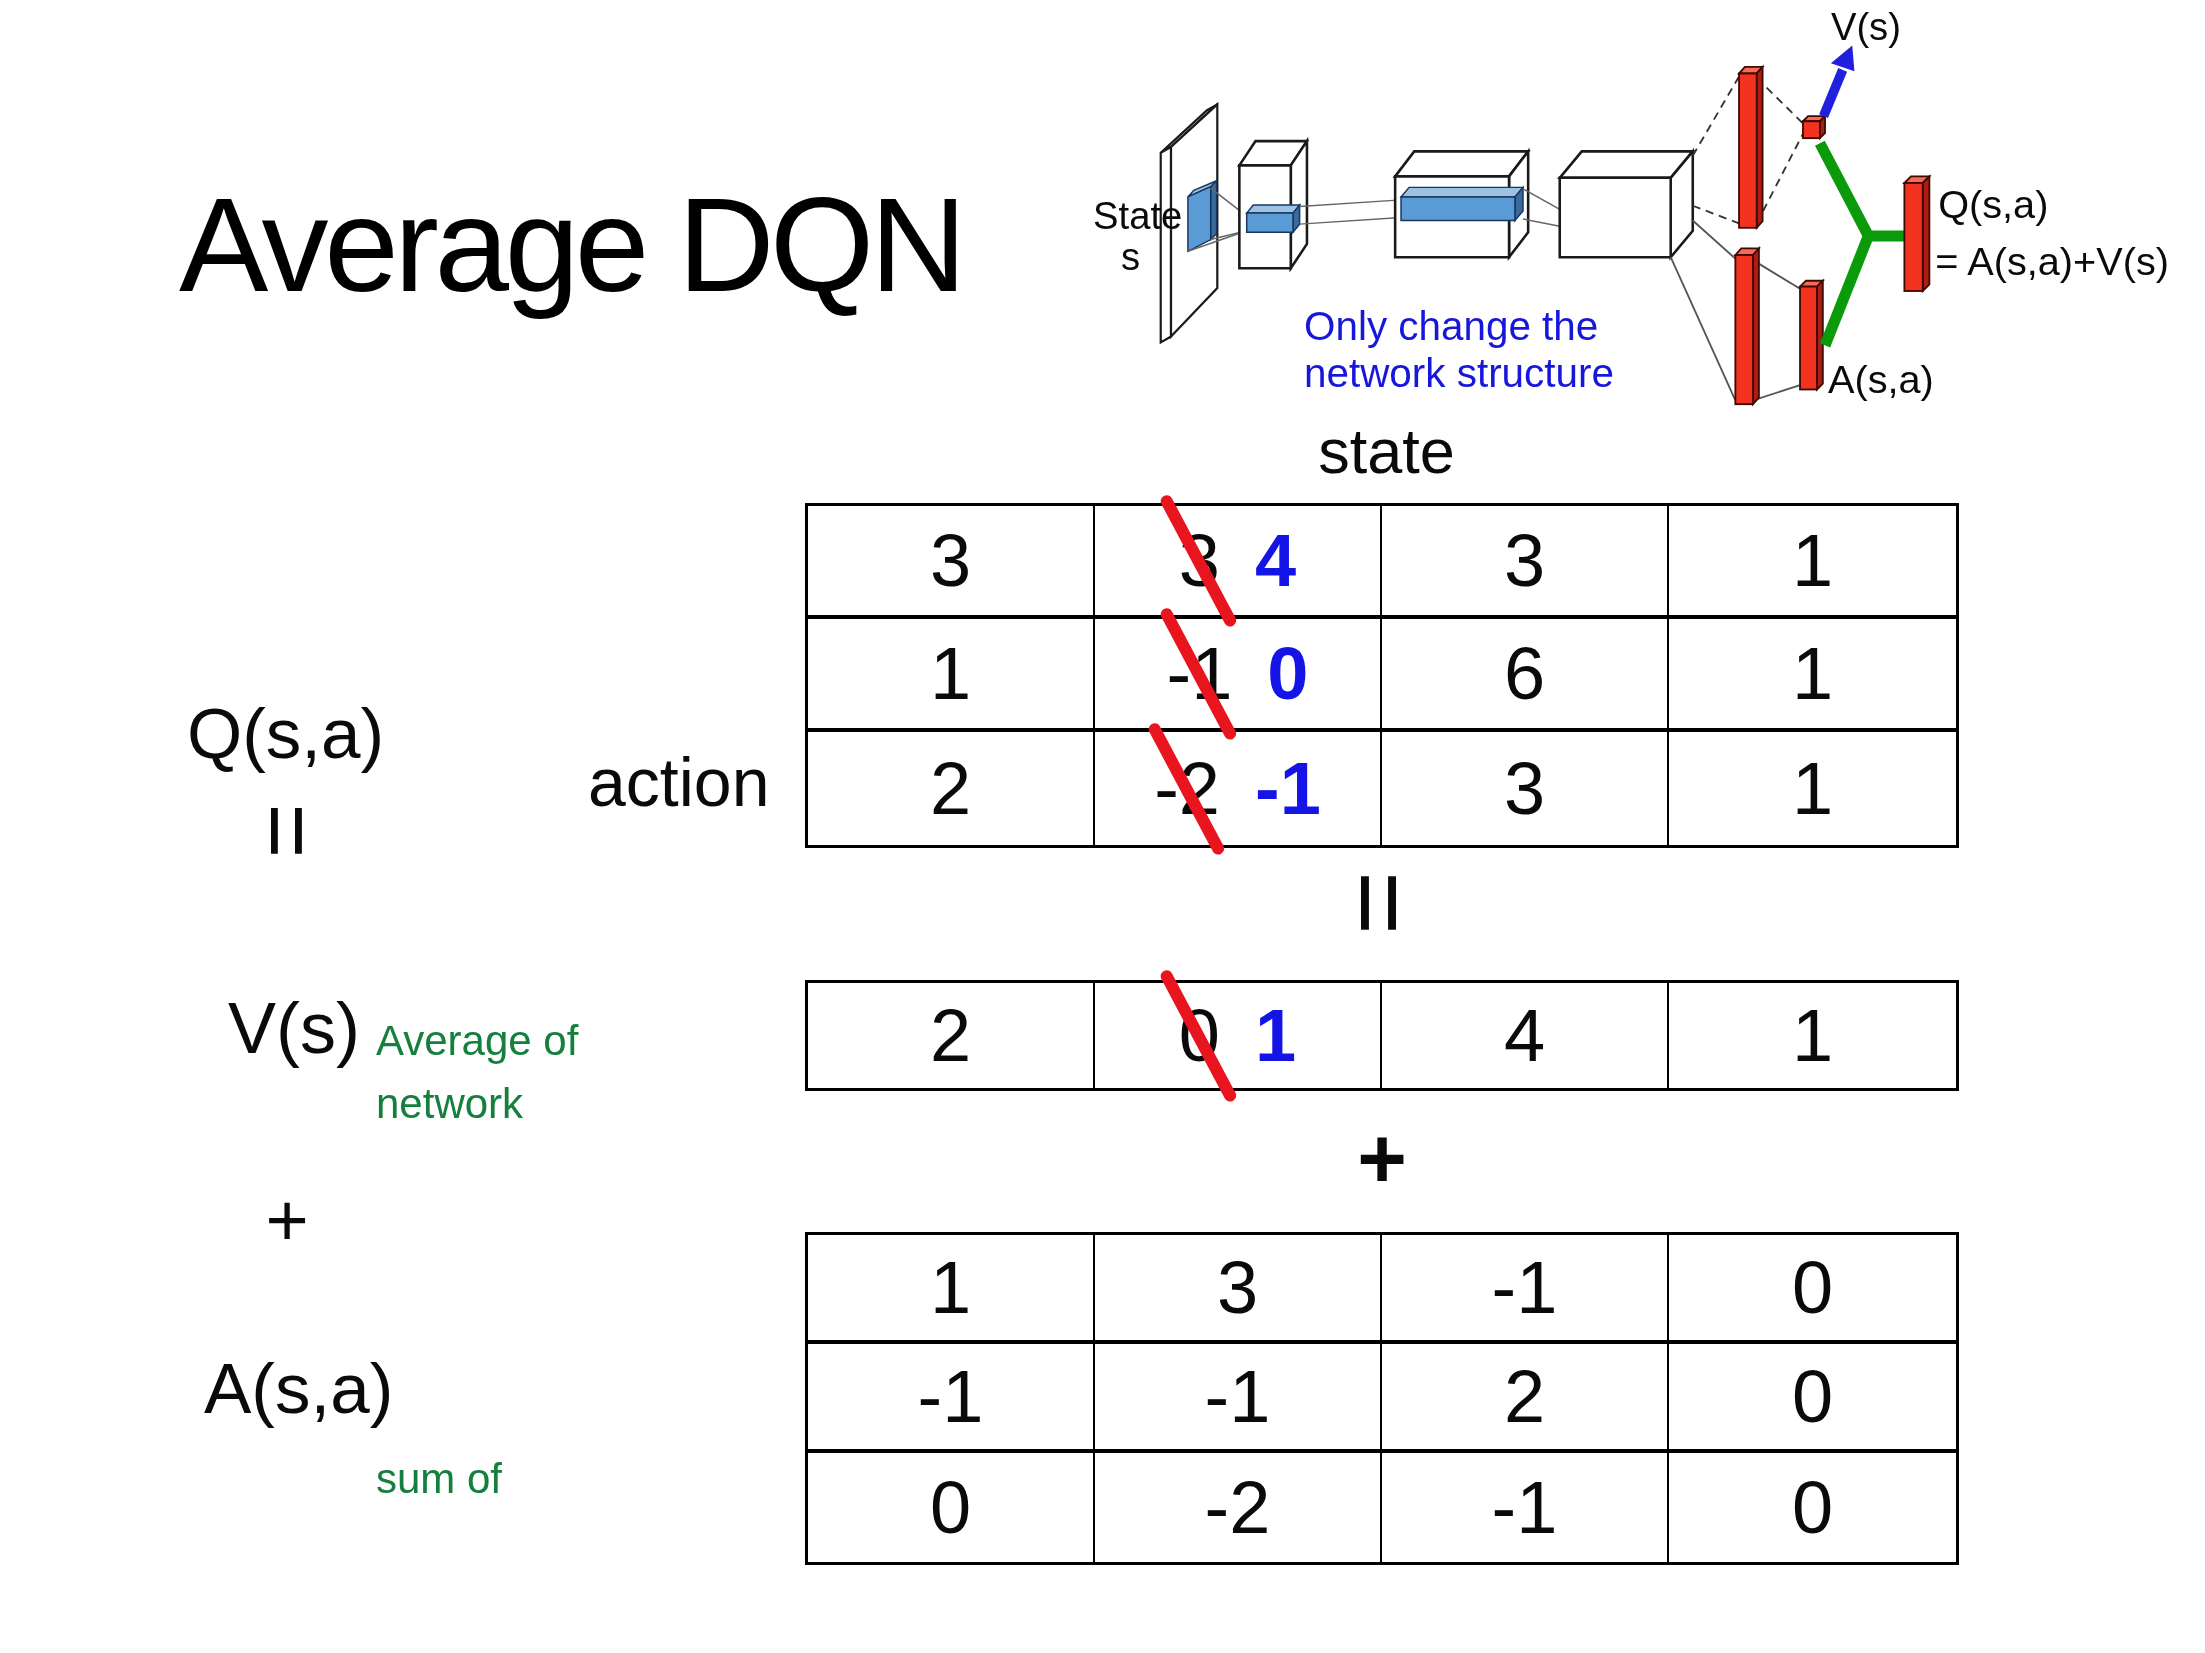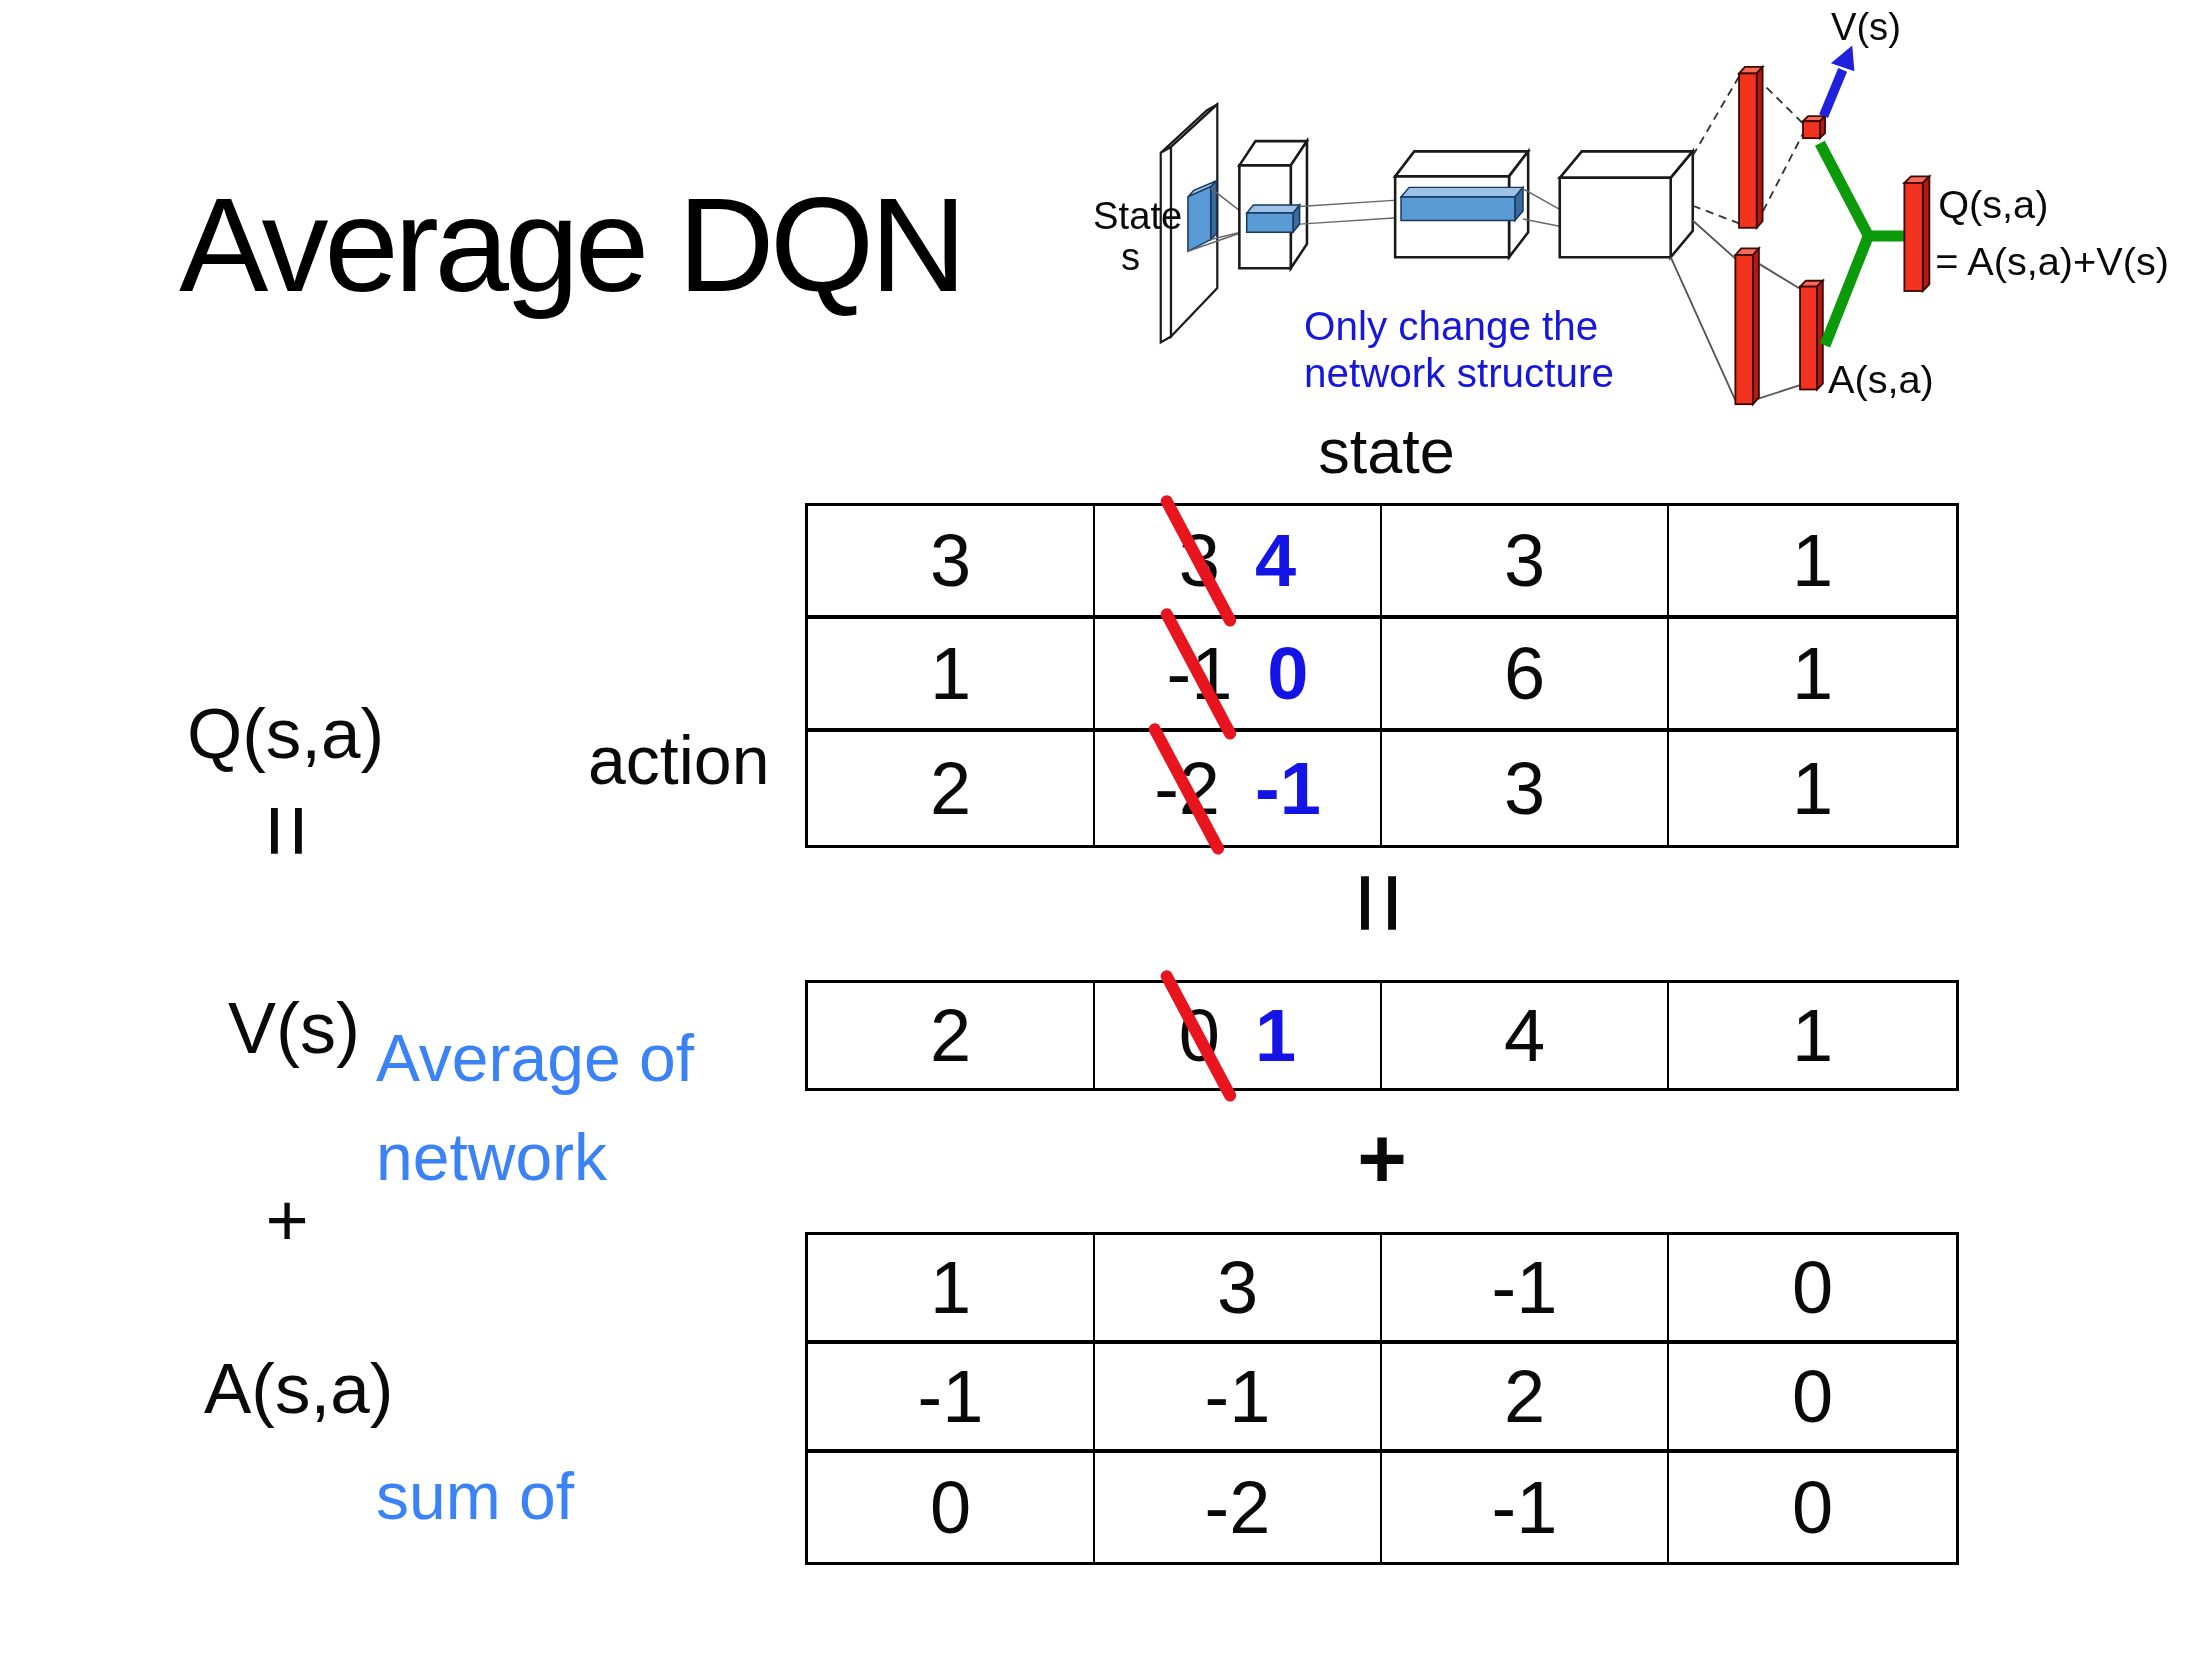--- a/index.html
+++ b/index.html
@@ -13,25 +13,25 @@
 
   
   .netsvg { position:absolute; left:1059px; top:0; width:1147px; height:485px; }
   .netsvg text { font-family:"Liberation Sans", sans-serif; fill:#0a0a0a; }
   .netsvg .blue-note { fill:#1717dc; }
 
   
   .lbl { position:absolute; line-height:1; white-space:nowrap; }
   .state-lbl  { left:805px; top:420px; width:1163px; text-align:center; font-size:63px; }
   .q-lbl      { left:187px;  top:698px;  font-size:71px; }
-  .action-lbl { left:588px;  top:726px; font-size:68px; }
+  .action-lbl { left:588px;  top:748px; font-size:68px; }
   .v-lbl      { left:228px;  top:992px; font-size:72px; }
   .a-lbl      { left:204px;  top:1353px; font-size:71px; }
 
-  .note { position:absolute; color:#3b82f6; font-size:66px; line-height:1.5; white-space:nowrap; }
+  .note { position:absolute; color:#15803d; font-size:42px; line-height:1.5; white-space:nowrap; }
   .avg-note { left:376px; top:1009px; }
   .sum-note { left:376px; top:1447px; }
   .note span { display:block; }
 
   .rot-eq { position:absolute; display:flex; align-items:center; justify-content:center;
             transform:rotate(90deg); line-height:1; }
   .eq-left { left:213px;  top:772px; width:147px; height:118px; font-size:94px; }
   .eq-mid  { left:1307px; top:844px; width:147px; height:118px; font-size:110px; }
 
   .plus { position:absolute; display:flex; align-items:center; justify-content:center; line-height:1; }

